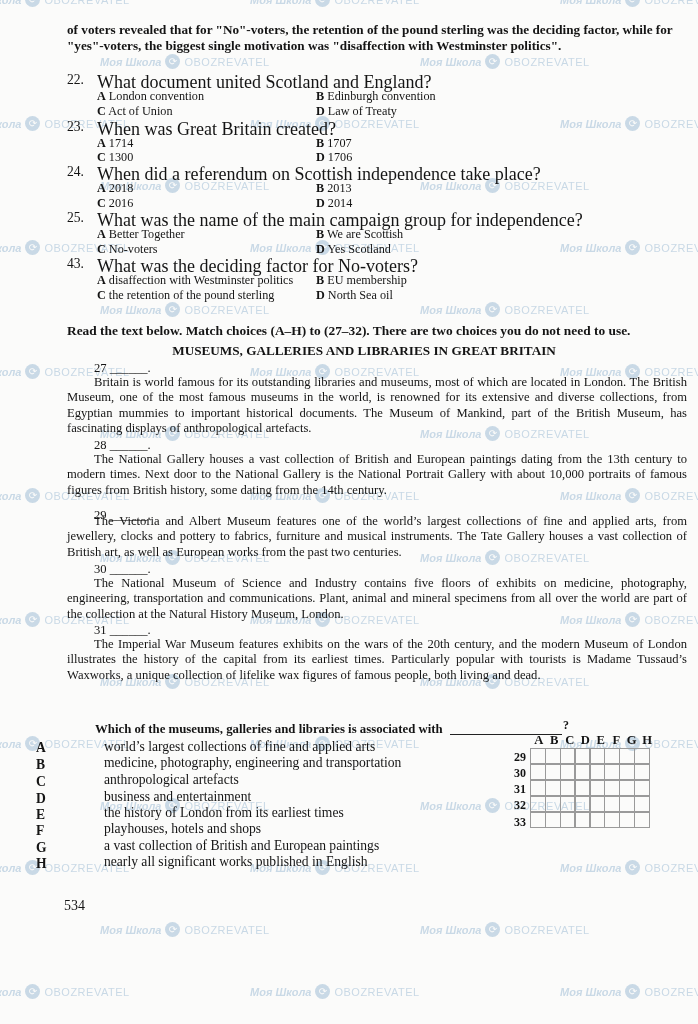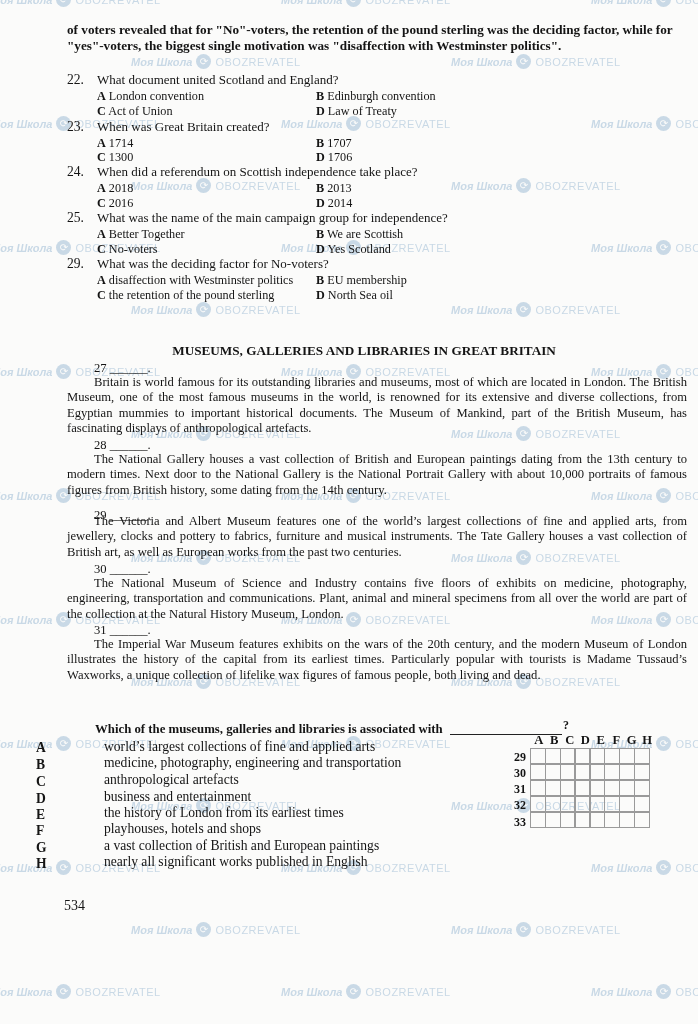--- a/index.html
+++ b/index.html
@@ -2,40 +2,40 @@
 <html><head>
 <meta charset="utf-8">
 <style>
   html, body { margin: 0; padding: 0; }
   body {
     width: 698px; height: 1024px; overflow: hidden; position: relative;
     background: #fbfbfa;
     font-family: "Liberation Serif", "DejaVu Serif", serif;
     color: #141414;
   }
-  .wm-layer { position: absolute; inset: 0; pointer-events: none; z-index: 0; margin-left: 31px; }
+  .wm-layer { position: absolute; inset: 0; pointer-events: none; z-index: 0; }
   .wm {
     position: absolute; display: flex; align-items: center; gap: 4px;
     font-family: "Liberation Sans", "DejaVu Sans", sans-serif;
     font-size: 11px; color: #c9d9e6; white-space: nowrap;
   }
   .wm .ws { font-style: italic; font-weight: bold; }
   .wm .logo {
     width: 15px; height: 15px; border-radius: 50%; background: #c9d9e6;
     color: #fbfbfa; font-size: 10px; display: inline-flex; align-items: center; justify-content: center;
   }
   .wm .ob { letter-spacing: 0.5px; }
 
   .content { position: absolute; inset: 0; z-index: 1; }
   .abs { position: absolute; white-space: nowrap; }
 
   .intro { left: 67px; top: 22px; font-size: 13.2px; font-weight: bold; line-height: 16px; white-space: normal; width: 610px; }
 
   .q-num { position: absolute; left: 67px; font-size: 13.6px; }
-  .q-text { position: absolute; left: 97px; font-size: 13px; }
+  .q-text { position: absolute; left: 97px; font-size: 18px; }
   .opt { position: absolute; font-size: 12.2px; }
   .opt b { font-weight: bold; }
   .optL { left: 97px; }
   .optR { left: 316px; }
 
   .task-title { left: 0; width: 698px; text-align: center; top: 306px; font-weight: bold; font-size: 13.2px; }
   .instructions { left: 67px; top: 323px; font-weight: bold; font-size: 13.4px; }
   .text-title { left: 0; width: 698px; text-align: center; top: 343px; font-weight: bold; font-size: 13.2px; padding-left: 30px; box-sizing: border-box;}
 
   .para { position: absolute; left: 67px; width: 620px; font-size: 12.6px; line-height: 15.4px; text-align: justify; text-indent: 27px; }
@@ -313,28 +313,29 @@
   <div>
     <span class="q-num" style="top:210px">25.</span>
     <span class="q-text" style="top:210px">What was the name of  the main campaign group for independence?</span>
     <span class="opt optL" style="top:227px"><b>A</b> <span>Better Together</span></span>
     <span class="opt optR" style="top:227px"><b>B</b> <span>We are Scottish</span></span>
     <span class="opt optL" style="top:242px"><b>C</b> <span>No-voters</span></span>
     <span class="opt optR" style="top:242px"><b>D</b> <span>Yes Scotland</span></span>
   </div>
 
   <div>
-    <span class="q-num" style="top:256px">29.</span>
+    <span class="q-num" style="top:256px">43.</span>
     <span class="q-text" style="top:256px">What was the deciding factor for No-voters?</span>
     <span class="opt optL" style="top:273px"><b>A</b> <span>disaffection  with Westminster politics</span></span>
     <span class="opt optR" style="top:273px"><b>B</b> <span>EU membership</span></span>
     <span class="opt optL" style="top:288px"><b>C</b> <span>the retention of the pound sterling</span></span>
     <span class="opt optR" style="top:288px"><b>D</b> <span>North Sea oil</span></span>
   </div>
 
+  <div class="abs instructions">Read the text below. Match choices (A–H) to (27–32). There are two choices you do not need to use.</div>
   <div class="abs text-title">MUSEUMS, GALLERIES AND LIBRARIES IN GREAT BRITAIN</div>
 
   <span class="blank-line" style="top:361px">27 ______.</span>
   <div class="para" style="top:375px">Britain is world famous for its outstanding libraries and museums, most of which are located in London. The British Museum, one of the most famous museums in the world, is renowned for its extensive and diverse collections, from Egyptian mummies to important historical documents. The Museum of Mankind, part of the British Museum, has fascinating displays of anthropological artefacts.</div>
 
   <span class="blank-line" style="top:438px">28 ______.</span>
   <div class="para" style="top:452px">The National Gallery houses a vast collection of British and European paintings dating from the 13th century to modern times. Next door to the National Gallery is the National Portrait Gallery with about 10,000 portraits of famous figures from British history, some dating from the 14th century.</div>
 
   <span class="blank-line" style="top:508px">29 ______.</span>
   <div class="para" style="top:514px">The Victoria and Albert Museum features one of the world’s largest collections of fine and applied arts, from jewellery, clocks and pottery to fabrics, furniture and musical instruments. The Tate Gallery houses a vast collection of British art, as well as European works from the past two centuries.</div>

